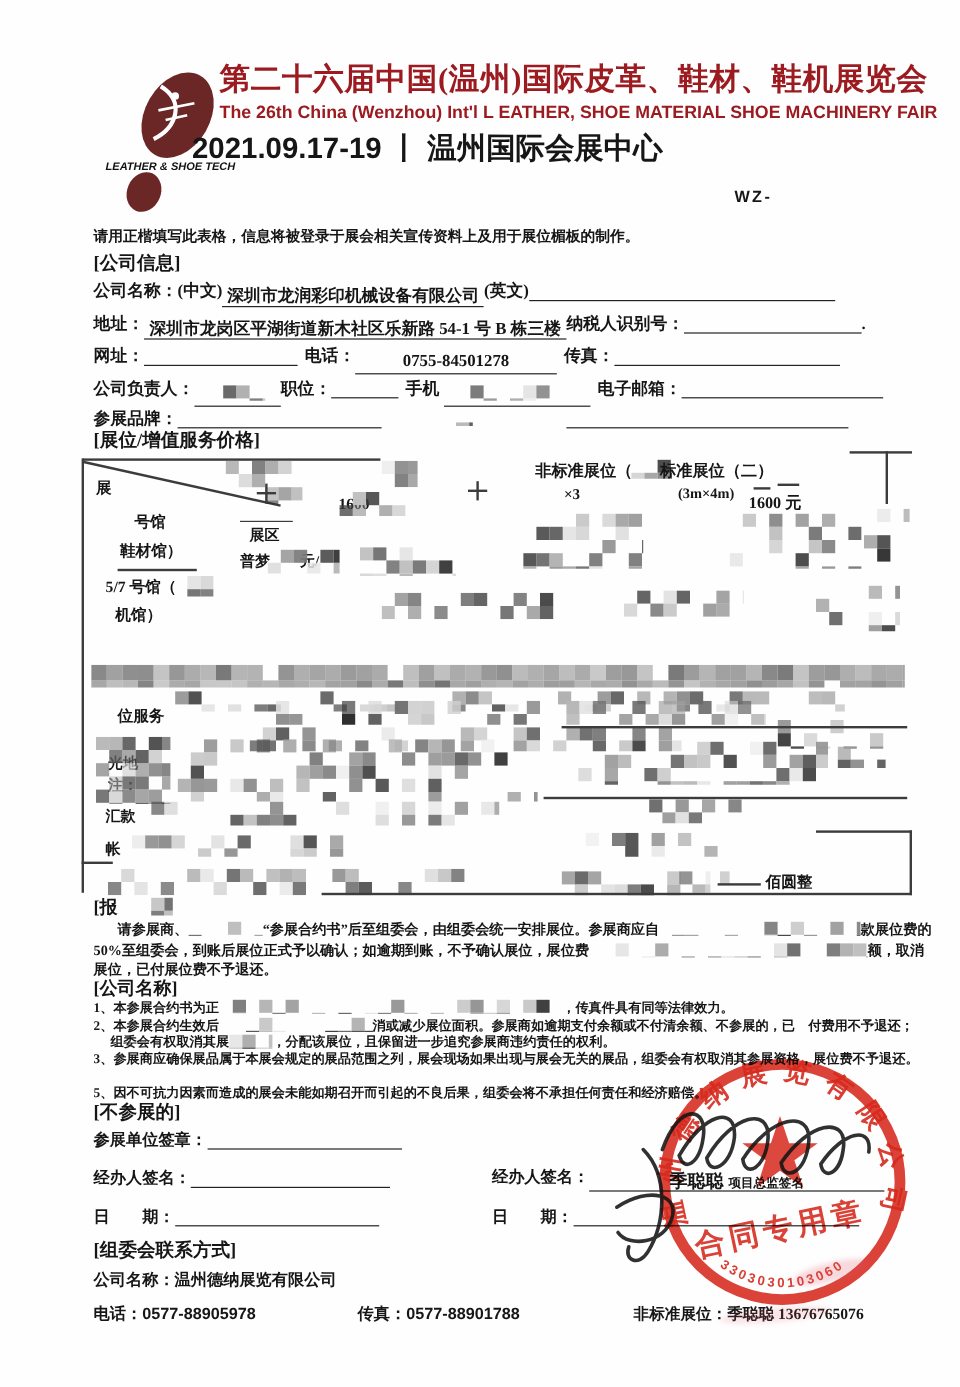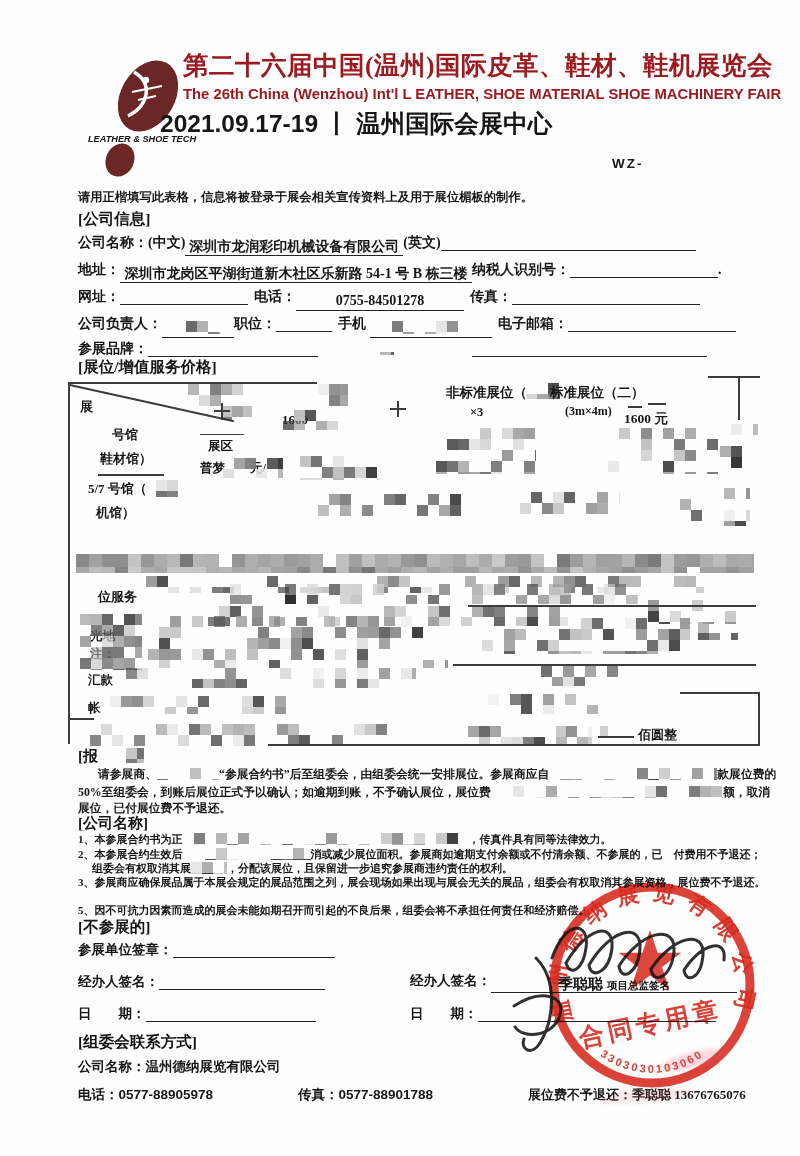--- a/index.html
+++ b/index.html
@@ -754,21 +754,21 @@
     <span class="crt" style="left:332px;"><span>日　　期：</span><span class="ul" style="width:238px;"></span></span>
   </div>
 
   <div class="sech" style="top:1032px;">[组委会联系方式]</div>
   <div class="crow" style="top:1058px;">
     <span>公司名称：</span><span>温州德纳展览有限公司</span>
   </div>
   <div class="crow" style="top:1086px;">
     <span>电话：</span><span style="font-family:'Liberation Sans',sans-serif;">0577-88905978</span>
     <span class="crt" style="left:220px;"><span>传真：</span><span style="font-family:'Liberation Sans',sans-serif;">0577-88901788</span></span>
-    <span class="crt" style="left:450px;font-size:13px;"><span>展位费不予退还：</span><span>季聪聪  13676765076</span></span>
+    <span class="crt" style="left:450px;font-size:13px;"><span>非标准展位：</span><span>季聪聪  13676765076</span></span>
   </div>
 
   <svg class="abs" style="left:520px;top:860px;mix-blend-mode:multiply;" width="280" height="270" viewBox="0 0 280 270">
     <circle cx="132" cy="125" r="98" fill="none" stroke="#d7281c" stroke-width="9" opacity="0.88"></circle>
     <defs>
       <path id="arcTop" d="M 50,152 A 86,86 0 1 1 214,152" fill="none"></path>
       <path id="arcBottom" d="M 52,160 A 87,87 0 0 0 212,160" fill="none"></path>
     </defs>
     <text font-size="22" font-weight="bold" fill="#d7281c" opacity="0.9" letter-spacing="12">
       <textPath href="#arcTop" startOffset="50%" text-anchor="middle">温州德纳展览有限公司</textPath>

